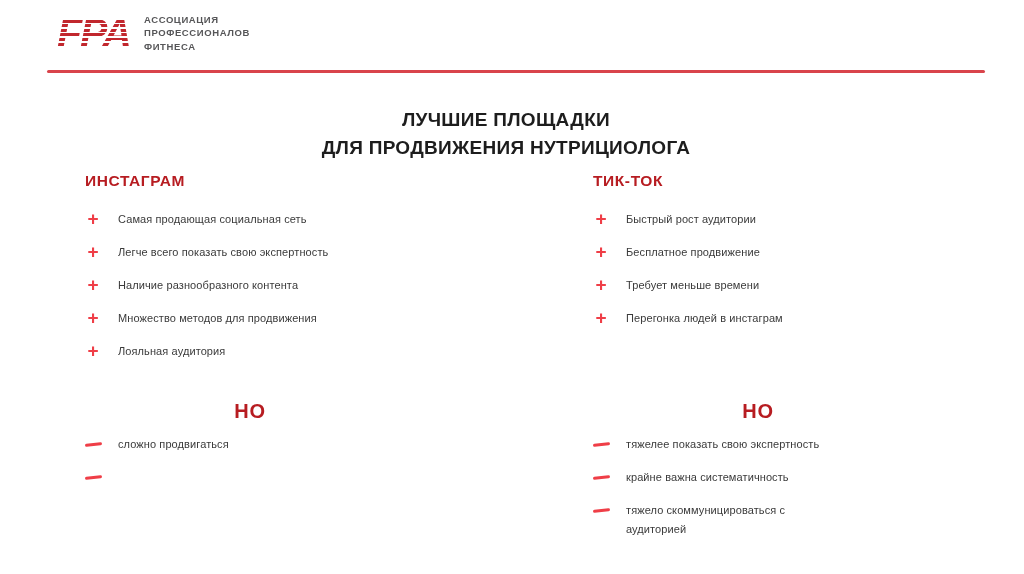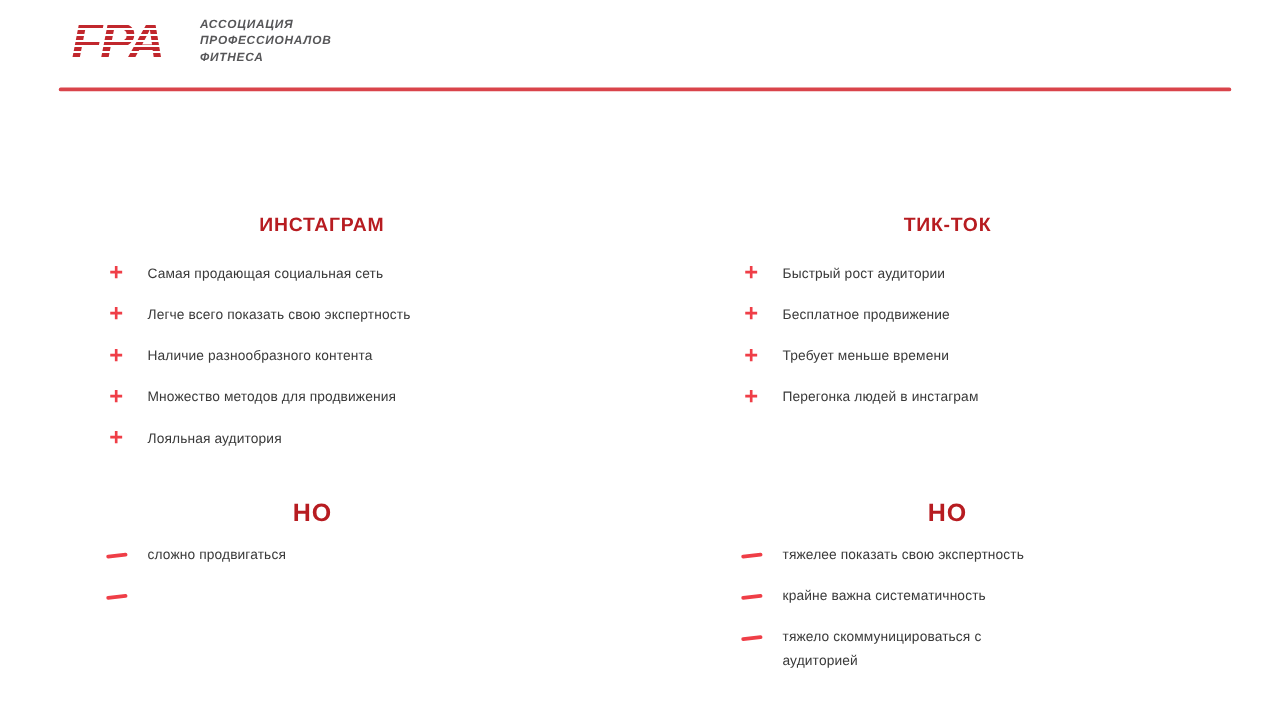--- a/index.html
+++ b/index.html
@@ -33,24 +33,23 @@
   }
   
   .fpa-wordmark::after {
     content: "";
     position: absolute;
     inset: 2px -4px 2px 0;
     background: repeating-linear-gradient(to bottom, transparent 0 3px, #ffffff 3px 4.6px);
     pointer-events: none;
   }
   .org-name {
-    margin-left: 30px;
+    margin-left: 14px;
     font-size: 9.5px;
     font-weight: bold;
-    font-style: italic;
     letter-spacing: 0.6px;
     line-height: 1.4;
     color: #565658;
     text-transform: uppercase;
   }
   .slide-title {
     position: absolute;
     top: 9px;
     left: 540px;
     width: 450px;
@@ -91,21 +90,20 @@
     top: 172px;
     width: 385px;
     height: 380px;
   }
   .col-left  { left: 85px; }
   .col-right { left: 593px; }
 
   .col-title {
     position: absolute;
     top: 0;
-    text-align: center;
     font-size: 15.5px;
     font-weight: bold;
     letter-spacing: 0.6px;
     color: #b71c21;
   }
   .col-left  .col-title { left: 0; width: 345px; }
   .col-right .col-title { left: 0; width: 330px; }
 
   .pros { position: absolute; top: 38px; left: 0; }
 
@@ -169,20 +167,24 @@
     <span class="org-name">
       <span>АССОЦИАЦИЯ</span><br>
       <span>ПРОФЕССИОНАЛОВ</span><br>
       <span>ФИТНЕСА</span>
     </span>
   </div>
 
 
   <div class="header-rule"></div>
 
+  <div class="center-heading">
+    <span>ЛУЧШИЕ ПЛОЩАДКИ</span><br>
+    <span>ДЛЯ ПРОДВИЖЕНИЯ НУТРИЦИОЛОГА</span>
+  </div>
 
   <div class="col col-left">
     <div class="col-title">ИНСТАГРАМ</div>
 
     <div class="pros">
       <div class="item">
         <span class="plus-icon">+</span>
         <span class="item-text">Самая продающая социальная сеть</span>
       </div>
       <div class="item">

